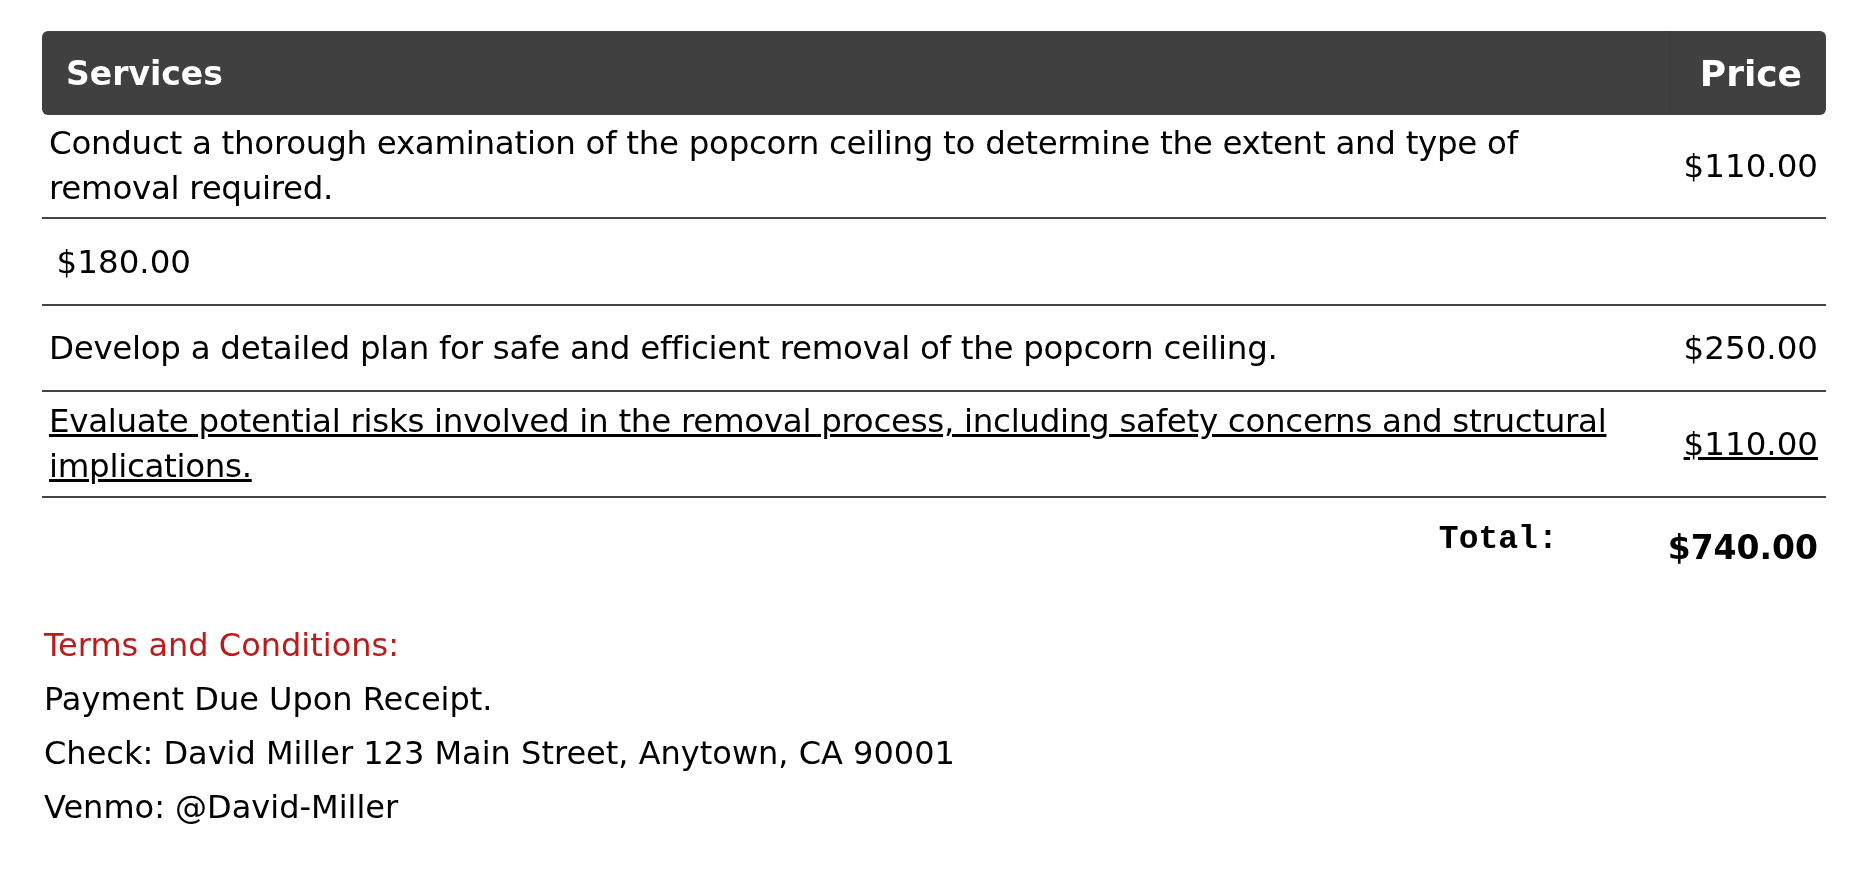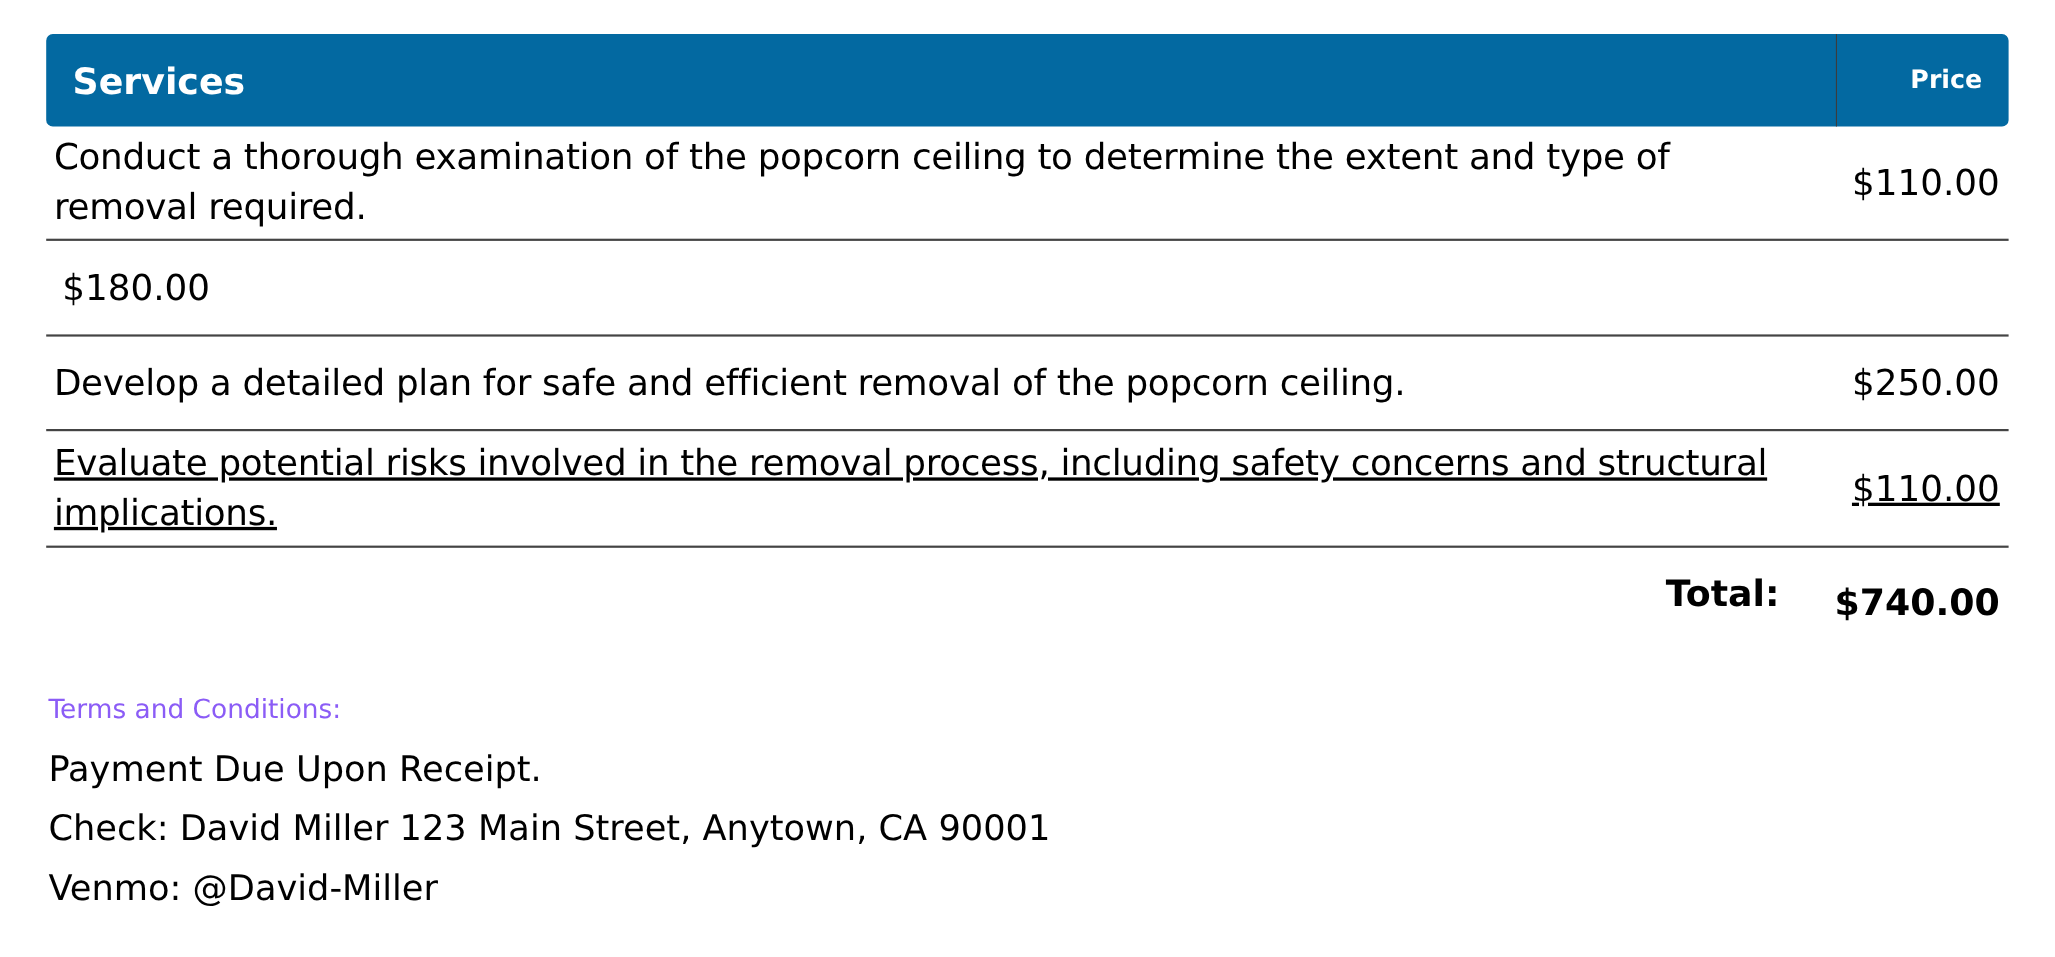--- a/index.html
+++ b/index.html
@@ -4,35 +4,35 @@
 <style>
   html, body { margin: 0; padding: 0; background: #ffffff; }
   body {
     width: 1868px; height: 870px; overflow: hidden; position: relative;
     font-family: "DejaVu Sans", sans-serif; color: #000;
   }
   .invoice-table {
     position: absolute; left: 42px; top: 31px; width: 1784px;
     border-collapse: separate; border-spacing: 0;
   }
-  .head-row { display: flex; background: #0369a1; color: #fff; border-radius: 6px; height: 84px; align-items: center; }
+  .head-row { display: flex; background: #404040; color: #fff; border-radius: 6px; height: 84px; align-items: center; }
   .head-services { flex: 1; padding-left: 24px; font-weight: bold; font-size: 33px; height: 100%; display: flex; align-items: center; }
-  .head-price { width: 157px; border-left: 1px solid #3c3c3c; height: 100%; display: flex; align-items: center; justify-content: flex-end; padding-right: 24px; box-sizing: border-box; font-weight: bold; font-size: 23px; }
+  .head-price { width: 157px; border-left: 1px solid #3c3c3c; height: 100%; display: flex; align-items: center; justify-content: flex-end; padding-right: 24px; box-sizing: border-box; font-weight: bold; font-size: 36px; }
   .row { display: flex; align-items: center; border-bottom: 2px solid #444; box-sizing: border-box; }
   .row .desc { flex: 1; padding-left: 7px; padding-right: 60px; font-size: 32.5px; line-height: 45px; letter-spacing: -0.3px; }
   .row .price { width: 157px; text-align: right; padding-right: 8px; box-sizing: border-box; font-size: 32.5px; }
   .r1 { height: 104px; align-items: center; }
   .r2 { height: 87px; }
   .r3 { height: 86px; }
   .r4 { height: 106px; text-decoration: underline; }
   .total-row { display: flex; justify-content: flex-end; align-items: center; height: 82px; font-weight: bold; font-size: 33px; }
-  .total-label { margin-right: 50px; }
+  .total-label { margin-right: 110px; font-family: Liberation Mono, monospace; }
   .total-value { padding-right: 8px; margin-top: 16px; }
   .terms { position: absolute; left: 44px; top: 620px; }
-  .terms-title { color: #8b5cf6; font-size: 24px; line-height: 50px; height: 52px; }
+  .terms-title { color: #b91c1c; font-size: 32px; line-height: 50px; height: 52px; }
   .terms-line { font-size: 32px; line-height: 54px; height: 54px; white-space: nowrap; }
 </style>
 </head>
 <body>
 
 <div class="invoice-table">
   <div class="head-row">
     <div class="head-services">Services</div>
     <div class="head-price">Price</div>
   </div>

